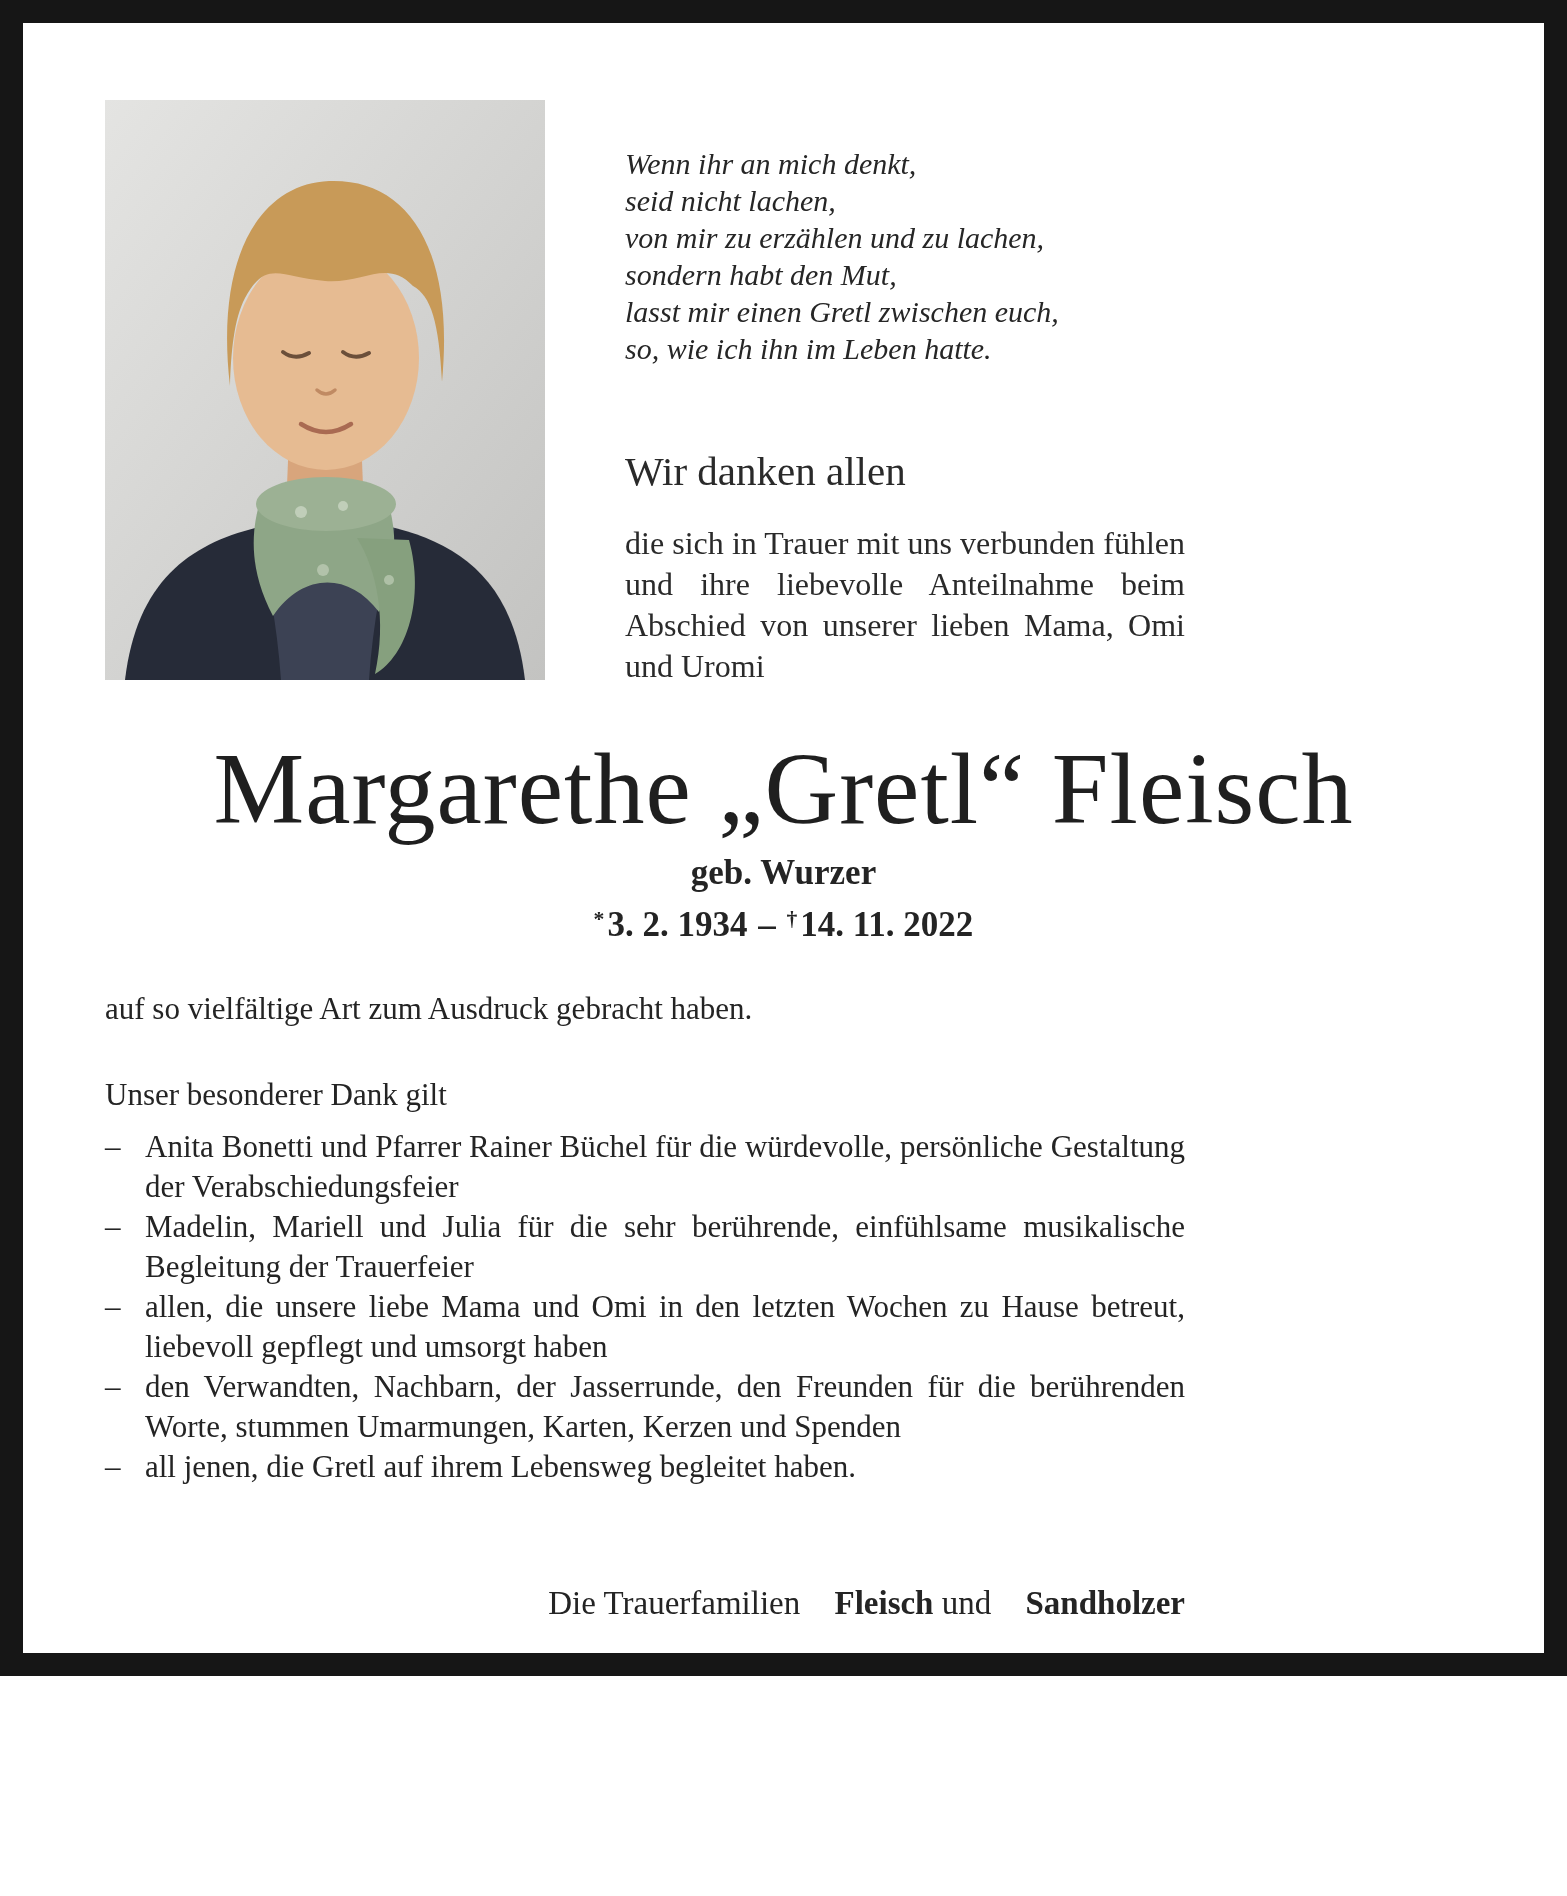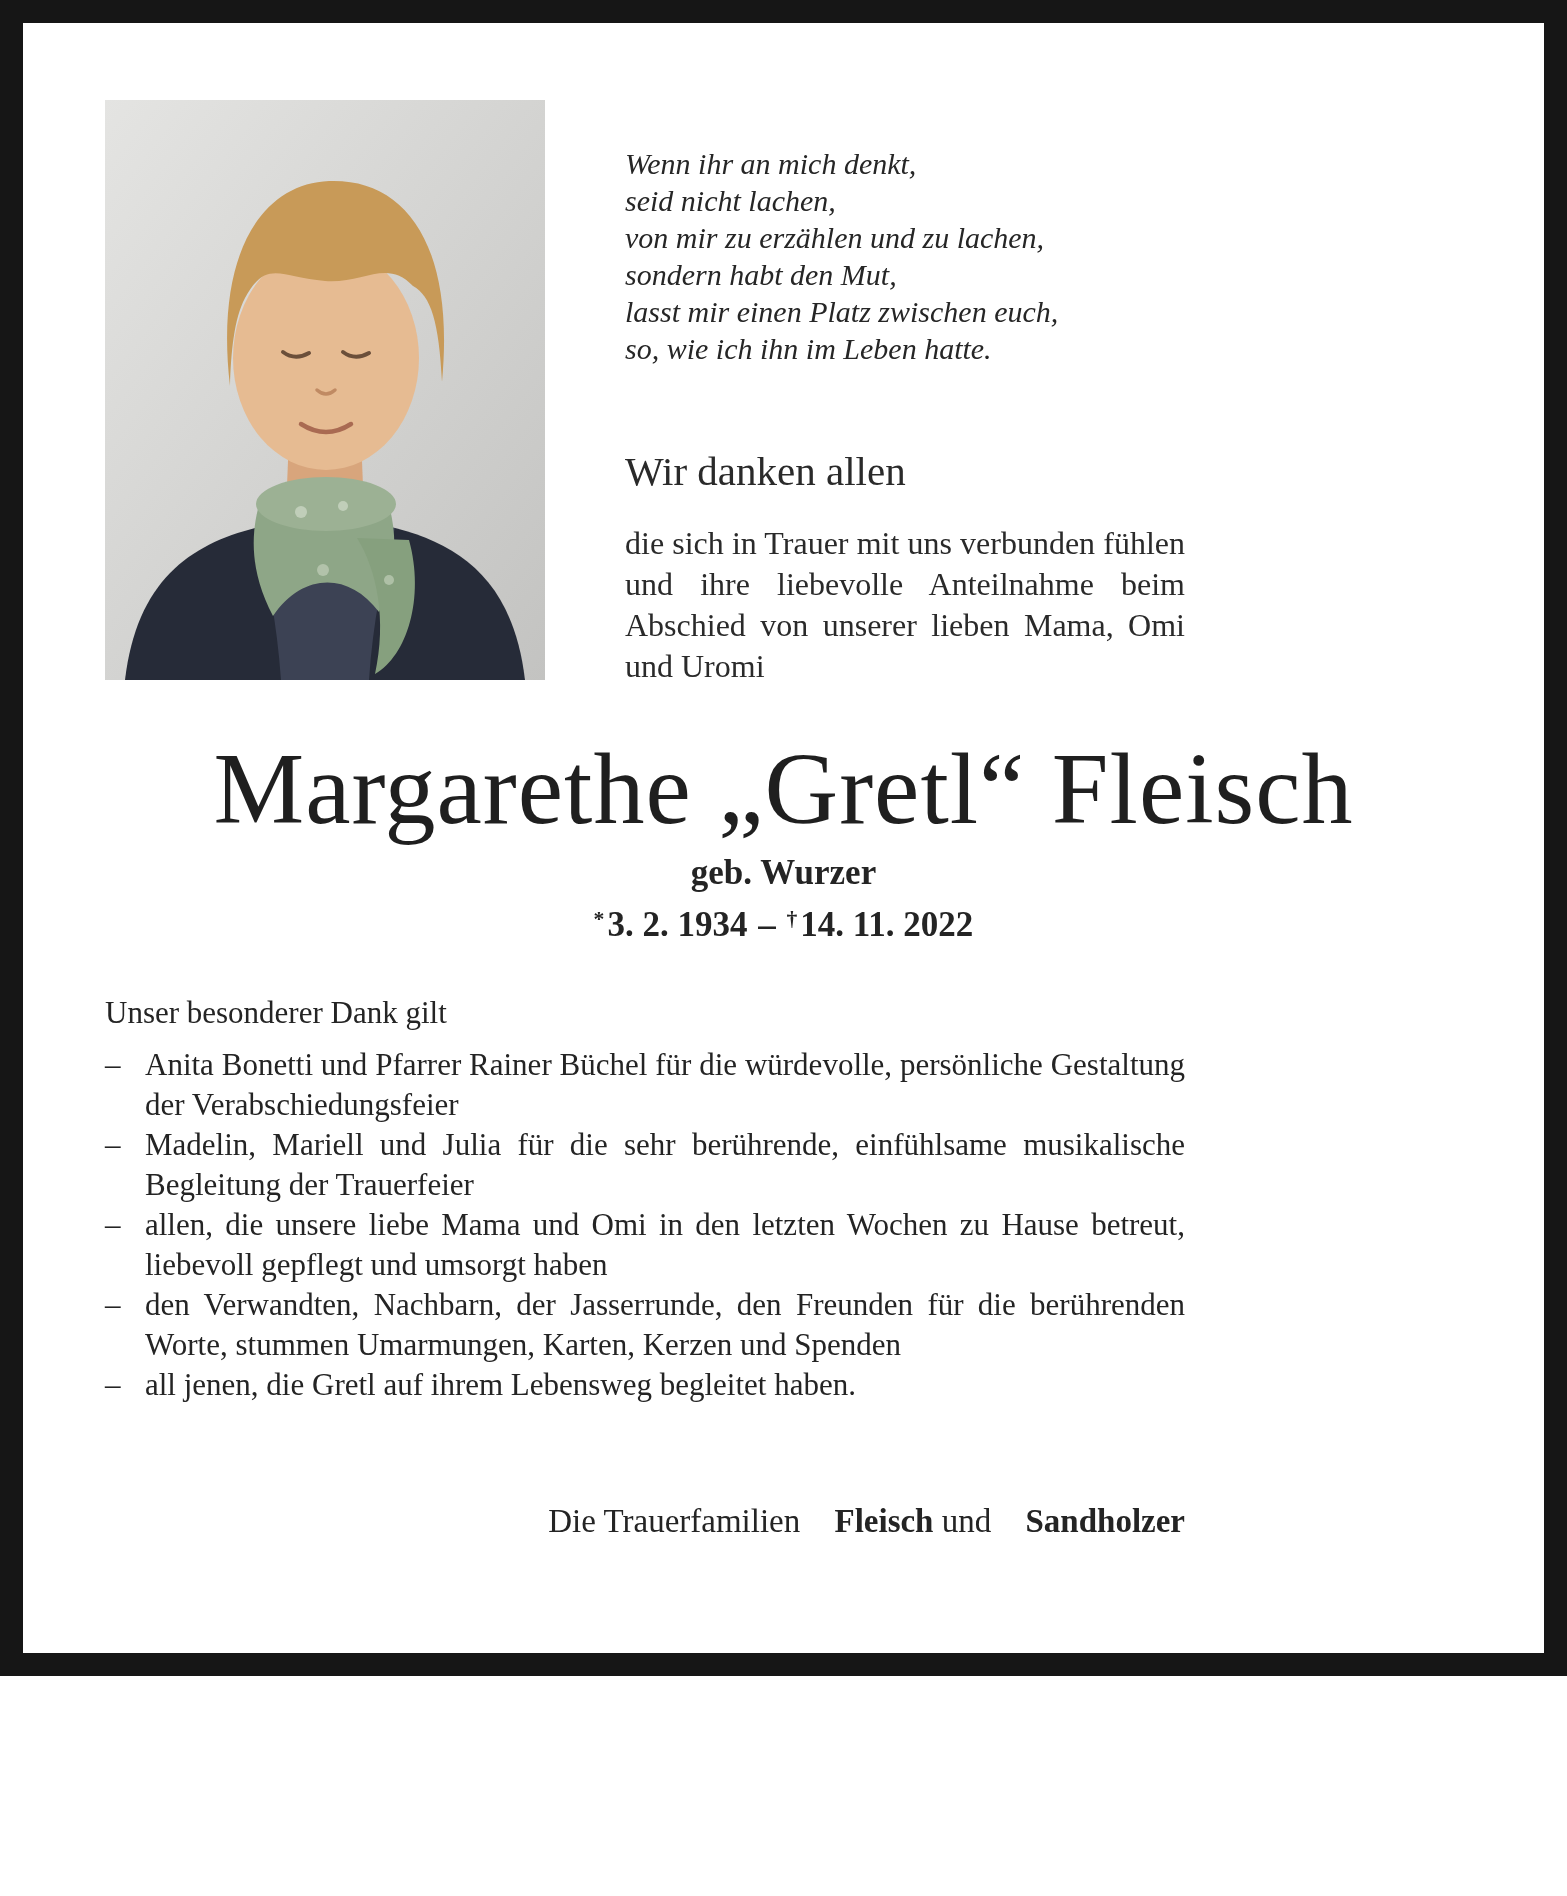--- a/index.html
+++ b/index.html
@@ -177,40 +177,41 @@
           <circle cx="284" cy="480" r="5" fill="#c9d6c2" opacity="0.6"></circle>
         </svg>
       </div>
 
       <div class="side-col">
         <div class="poem">
           <div>Wenn ihr an mich denkt,</div>
           <div>seid nicht lachen,</div>
           <div>von mir zu erzählen und zu lachen,</div>
           <div>sondern habt den Mut,</div>
-          <div>lasst mir einen Platz zwischen euch,</div>
+          <div>lasst mir einen Gretl zwischen euch,</div>
           <div>so, wie ich ihn im Leben hatte.</div>
         </div>
 
         <div class="thanks-heading">Wir danken allen</div>
         <div class="thanks-paragraph">die sich in Trauer mit uns verbunden fühlen und ihre liebevolle Anteilnahme beim Abschied von unserer lieben Mama, Omi und Uromi</div>
       </div>
     </div>
 
     <div class="name-block">
       <div class="deceased-name">Margarethe „Gretl“ Fleisch</div>
       <div class="maiden-name">geb. Wurzer</div>
       <div class="life-dates">
         <sup>*</sup><span>3. 2. 1934</span>
         <span class="sep">–</span>
         <sup>†</sup><span>14. 11. 2022</span>
       </div>
     </div>
 
     <div class="body-col">
+      <div class="continuation">auf so vielfältige Art zum Ausdruck gebracht haben.</div>
 
       <div class="special-heading">Unser besonderer Dank gilt</div>
 
       <div class="thank-list">
         <div class="thank-item">
           <span class="marker">–</span>
           <div class="item-text">Anita Bonetti und Pfarrer Rainer Büchel für die würdevolle, persönliche Gestaltung der Verabschiedungsfeier</div>
         </div>
         <div class="thank-item">
           <span class="marker">–</span>

